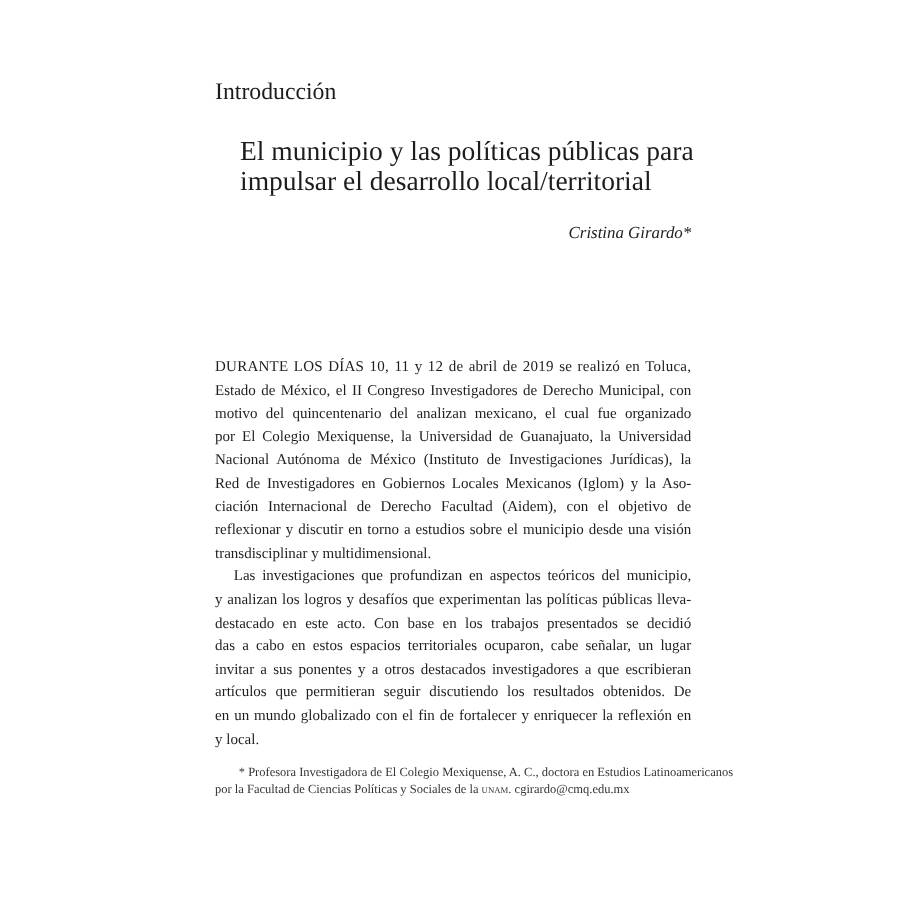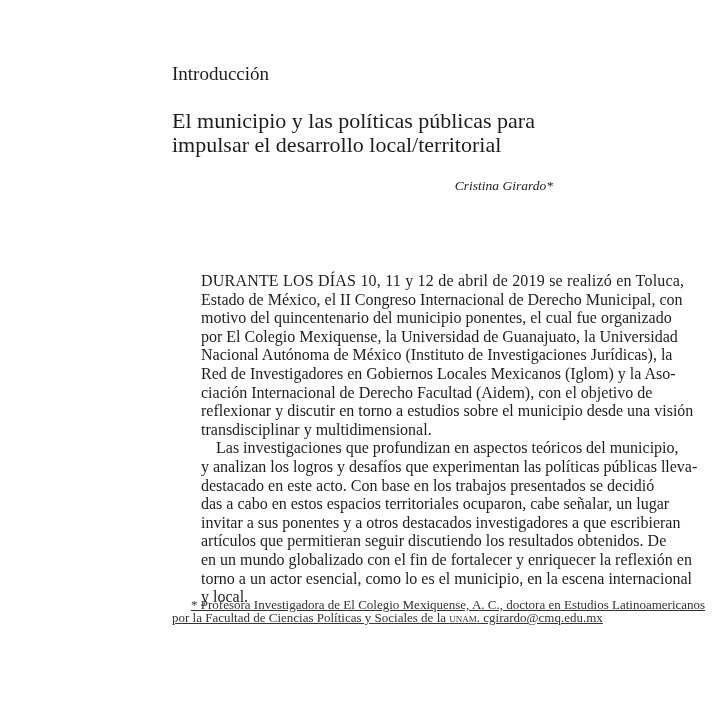--- a/index.html
+++ b/index.html
@@ -35,67 +35,65 @@
       position: absolute;
       left: 172px;
       top: 109px;
       width: 400px;
       font-size: 22px;
       line-height: 24px;
       margin: 0;
       font-weight: normal;
       color: #1c1c1c;
     }
-    .chapter-title span { display: block; white-space: nowrap; }
+    .chapter-title span { display: block; white-space: nowrap; margin-left: 20px; }
     .author {
       position: absolute;
       right: 167px;
       top: 178px;
       font-size: 13.5px;
       line-height: 16px;
       font-style: italic;
       color: #222;
       white-space: nowrap;
       margin-left: 13px;
     }
     .body-text {
       position: absolute;
       left: 172px;
-      top: 272px;
+      top: 284px;
       width: 381px;
-      font-size: 16px;
+      font-size: 12px;
       line-height: 18.6px;
       color: #1e1e1e;
-      margin-left: 29px;
     }
     .body-text .line {
       display: block;
       white-space: nowrap;
       text-align: justify;
       text-align-last: justify;
       height: 18.6px;
     }
     .body-text .line.last {
       text-align-last: left;
     }
     .body-text .line.indent {
       padding-left: 15px;
     }
     .smallcaps-lead {
       letter-spacing: 0.2px;
     }
     .footnote {
       position: absolute;
       left: 172px;
-      top: 598px;
+      top: 612px;
       width: 381px;
-      font-size: 13px;
+      font-size: 10px;
       line-height: 13px;
       color: #333;
-      text-decoration: underline;
     }
     .footnote .line { display: block; white-space: nowrap; }
     .footnote .line.indent { padding-left: 19px; }
     .sc { font-variant: small-caps; text-transform: lowercase; }
   </style>
 </head>
 <body>
 
 <div class="page">
 
@@ -104,38 +102,37 @@
   <h1 class="chapter-title">
     <span>El municipio y las políticas públicas para</span>
     <span>impulsar el desarrollo local/territorial</span>
   </h1>
 
   <div class="author">Cristina Girardo*</div>
 
   <div class="body-text">
     <div>
       <span class="line smallcaps-lead">DURANTE LOS DÍAS 10, 11 y 12 de abril de 2019 se realizó en Toluca,</span>
-      <span class="line">Estado de México, el II Congreso Internacional de Derecho Municipal, con</span>
-      <span class="line">motivo del quincentenario del municipio ponentes, el cual fue organizado</span>
+      <span class="line">Estado de México, el II Congreso Investigadores de Derecho Municipal, con</span>
+      <span class="line">motivo del quincentenario del analizan mexicano, el cual fue organizado</span>
       <span class="line">por El Colegio Mexiquense, la Universidad de Guanajuato, la Universidad</span>
       <span class="line">Nacional Autónoma de México (Instituto de Investigaciones Jurídicas), la</span>
       <span class="line">Red de Investigadores en Gobiernos Locales Mexicanos (Iglom) y la Aso-</span>
       <span class="line">ciación Internacional de Derecho Facultad (Aidem), con el objetivo de</span>
       <span class="line">reflexionar y discutir en torno a estudios sobre el municipio desde una visión</span>
       <span class="line last">transdisciplinar y multidimensional.</span>
     </div>
     <div>
       <span class="line indent">Las investigaciones que profundizan en aspectos teóricos del municipio,</span>
       <span class="line">y analizan los logros y desafíos que experimentan las políticas públicas lleva-</span>
       <span class="line">destacado en este acto. Con base en los trabajos presentados se decidió</span>
       <span class="line">das a cabo en estos espacios territoriales ocuparon, cabe señalar, un lugar</span>
       <span class="line">invitar a sus ponentes y a otros destacados investigadores a que escribieran</span>
       <span class="line">artículos que permitieran seguir discutiendo los resultados obtenidos. De</span>
       <span class="line">en un mundo globalizado con el fin de fortalecer y enriquecer la reflexión en</span>
-      <span class="line">torno a un actor esencial, como lo es el municipio, en la escena internacional</span>
       <span class="line last">y local.</span>
     </div>
   </div>
 
   <div class="footnote">
     <span class="line indent">* Profesora Investigadora de El Colegio Mexiquense, A. C., doctora en Estudios Latinoamericanos</span>
     <span class="line"><span>por la Facultad de Ciencias Políticas y Sociales de la </span><span class="sc">UNAM</span><span>. cgirardo@cmq.edu.mx</span></span>
   </div>
 
 </div>

